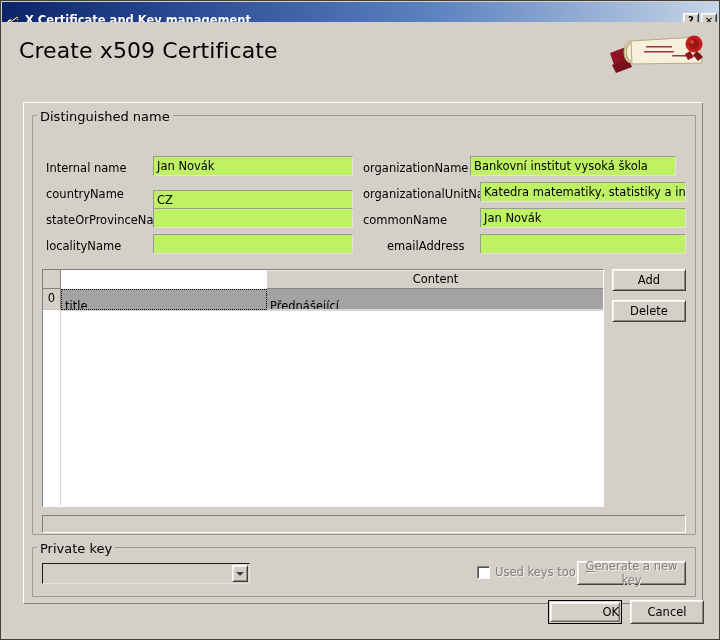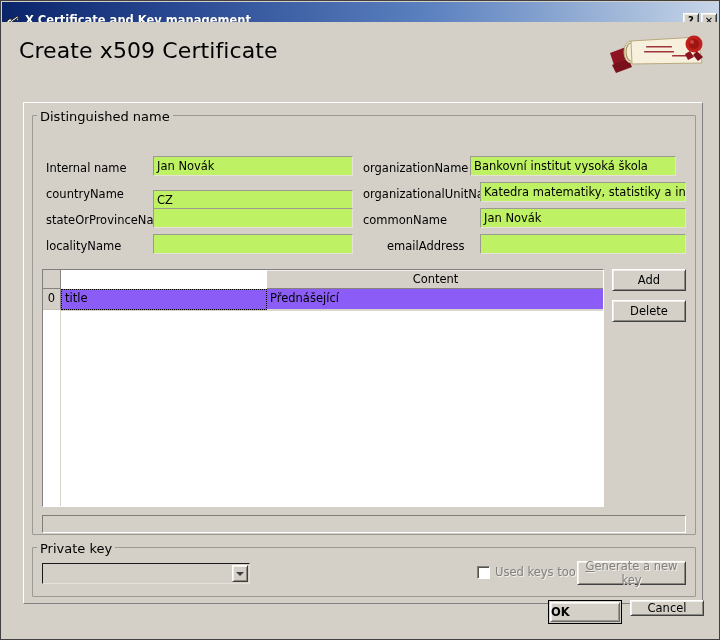--- a/index.html
+++ b/index.html
@@ -217,25 +217,25 @@
     border-bottom: 1px solid #c8c4bc;
     box-sizing: border-box;
     text-align: center;
     line-height: 19px;
     font-size: 11.5px;
     color: #000;
   }
   .tbl-cell {
     position: absolute;
     height: 21px;
-    background: #8b5cf6;
+    background: #a3a3a3;
     box-sizing: border-box;
     font-size: 11.5px;
     line-height: 19px;
-    padding: 0 3px;
+    padding: 8px 3px;
     color: #000;
     white-space: nowrap;
     overflow: hidden;
   }
   .tbl-cell.focused {
     border: 1px dotted #000000;
     line-height: 17px;
   }
   .tbl-cell.plain {
     border-bottom: 1px solid #d8d5ce;
@@ -268,22 +268,21 @@
     box-shadow: none;
   }
   .btn.default-btn .inner {
     position: absolute;
     left: 1px; top: 1px; right: 1px; bottom: 1px;
     border: 1px solid;
     border-color: #ffffff #6e6c66 #6e6c66 #ffffff;
     box-shadow: inset 1px 1px 0 #f1eee8, inset -1px -1px 0 #9a9891;
     display: flex;
     align-items: center;
-    justify-content: flex-start;
-    font-weight: bold;
+    justify-content: flex-end;
   }
 
   
   .bottombar {
     position: absolute;
     left: 18px; top: 412px;
     width: 644px; height: 18px;
     background: #d4d0c8;
     border: 1px solid;
     border-color: #7f7d77 #ffffff #ffffff #7f7d77;
@@ -458,16 +457,16 @@
         <span><span class="u">G</span><span>enerate a new key</span></span>
       </div>
 
     </div>
 
     <div class="btn default-btn" style="left:546px; top:578px; width:74px; height:24px;">
       <span class="inner">
         <span>OK</span>
       </span>
     </div>
-    <div class="btn" style="left:628px; top:578px; width:74px; height:16px;">Cancel</div>
+    <div class="btn" style="left:628px; top:578px; width:74px; height:24px;">Cancel</div>
 
   </div>
 </div>
 
 </body></html>

